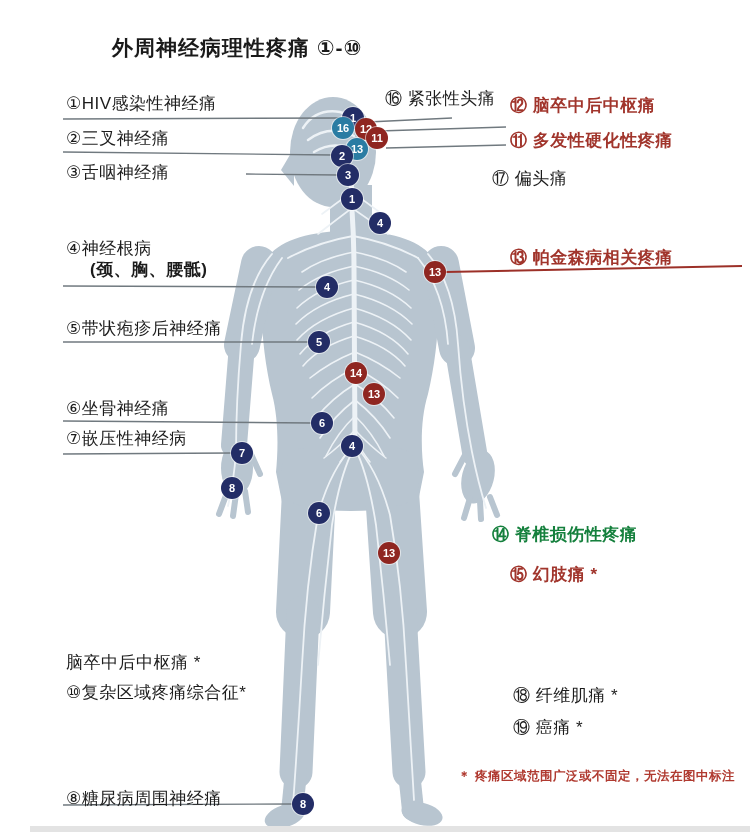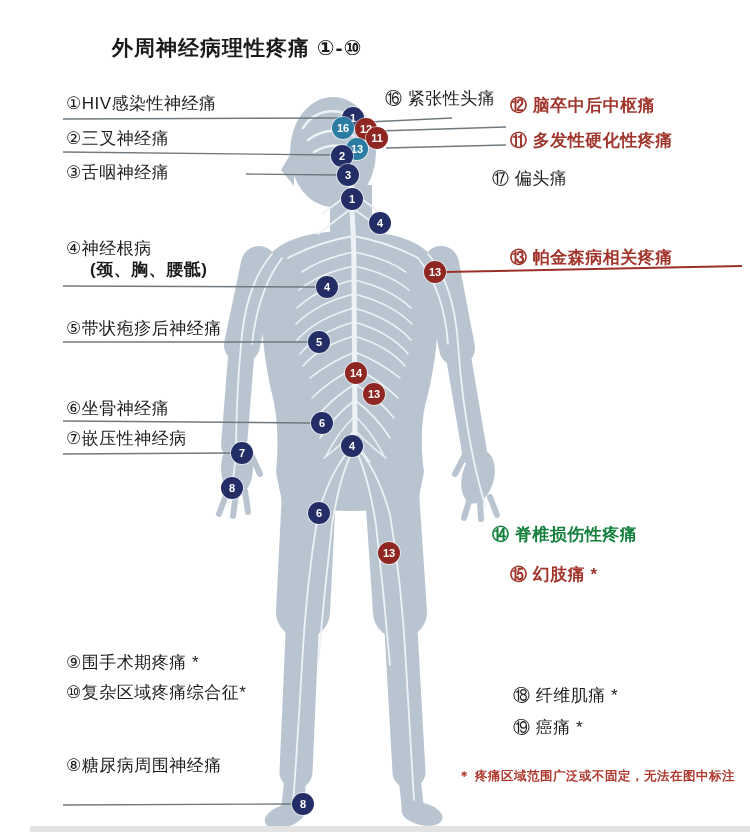--- a/index.html
+++ b/index.html
@@ -93,23 +93,23 @@
   <div class="title" id="title-left">外周神经病理性疼痛 ①-⑩</div>
 
   <div id="labels-layer">
       <div class="label" style="left: 66px; top: 93px; color: rgb(28, 28, 28);"><span>①HIV感染性神经痛</span></div>
       <div class="label" style="left: 66px; top: 128px; color: rgb(28, 28, 28);"><span>②三叉神经痛</span></div>
       <div class="label" style="left: 66px; top: 162px; color: rgb(28, 28, 28);"><span>③舌咽神经痛</span></div>
       <div class="label" style="left: 66px; top: 238px; color: rgb(28, 28, 28);"><span>④神经根病</span><div class="sub">(颈、胸、腰骶)</div></div>
       <div class="label" style="left: 66px; top: 318px; color: rgb(28, 28, 28);"><span>⑤带状疱疹后神经痛</span></div>
       <div class="label" style="left: 66px; top: 398px; color: rgb(28, 28, 28);"><span>⑥坐骨神经痛</span></div>
       <div class="label" style="left: 66px; top: 428px; color: rgb(28, 28, 28);"><span>⑦嵌压性神经病</span></div>
-      <div class="label" style="left: 66px; top: 652px; color: rgb(28, 28, 28);"><span>⑨围手术期疼痛 *</span></div>
+      <div class="label" style="left: 66px; top: 652px; color: rgb(28, 28, 28);"><span>脑卒中后中枢痛 *</span></div>
       <div class="label" style="left: 66px; top: 682px; color: rgb(28, 28, 28);"><span>⑩复杂区域疼痛综合征*</span></div>
-      <div class="label" style="left: 66px; top: 755px; color: rgb(28, 28, 28);"><span>⑧糖尿病周围神经痛</span></div>
+      <div class="label" style="left: 66px; top: 788px; color: rgb(28, 28, 28);"><span>⑧糖尿病周围神经痛</span></div>
       <div class="label" style="left: 385px; top: 88px; color: rgb(28, 28, 28);"><span>⑯ 紧张性头痛</span></div>
       <div class="label" style="left: 510px; top: 95px; color: rgb(161, 53, 44); font-weight: bold;"><span>⑫ 脑卒中后中枢痛</span></div>
       <div class="label" style="left: 510px; top: 130px; color: rgb(161, 53, 44); font-weight: bold;"><span>⑪ 多发性硬化性疼痛</span></div>
       <div class="label" style="left: 492px; top: 168px; color: rgb(28, 28, 28);"><span>⑰ 偏头痛</span></div>
       <div class="label" style="left: 510px; top: 247px; color: rgb(161, 53, 44); font-weight: bold;"><span>⑬ 帕金森病相关疼痛</span></div>
       <div class="label" style="left: 492px; top: 524px; color: #15803d; font-weight: bold;"><span>⑭ 脊椎损伤性疼痛</span></div>
       <div class="label" style="left: 510px; top: 564px; color: rgb(161, 53, 44); font-weight: bold;"><span>⑮ 幻肢痛 *</span></div>
       <div class="label" style="left: 513px; top: 685px; color: rgb(28, 28, 28);"><span>⑱ 纤维肌痛 *</span></div>
       <div class="label" style="left: 513px; top: 717px; color: rgb(28, 28, 28);"><span>⑲ 癌痛 *</span></div>
     </div>

